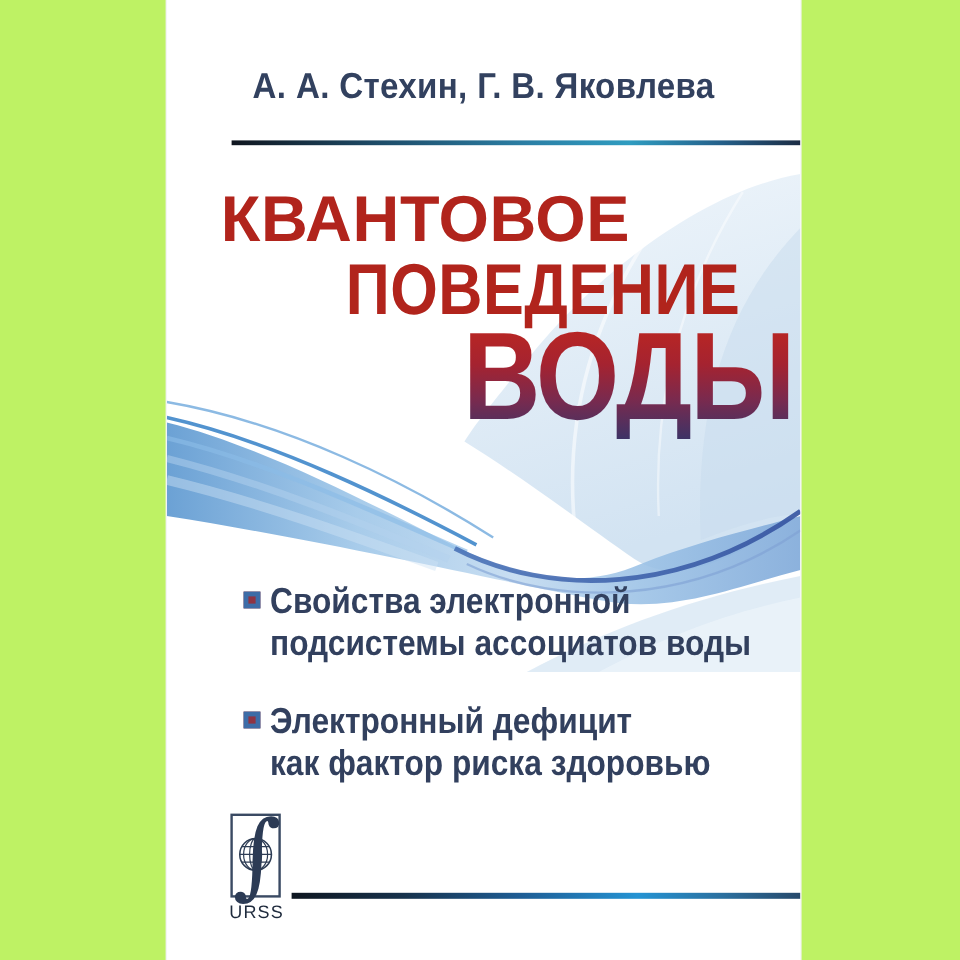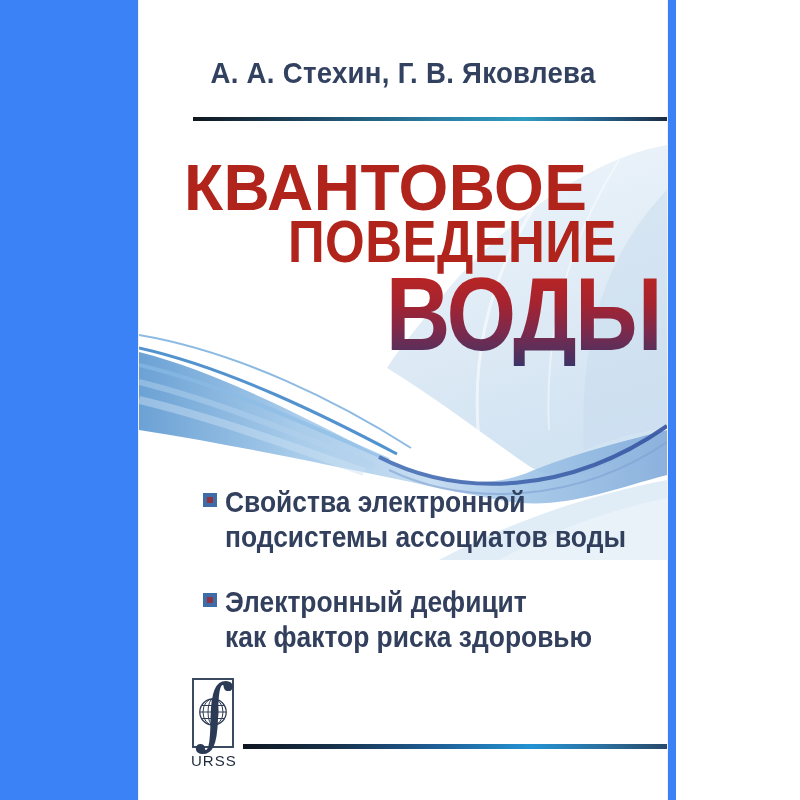--- a/index.html
+++ b/index.html
@@ -1,17 +1,17 @@
 <!DOCTYPE html>
 <html><head>
 <meta charset="utf-8">
 <style>
   html,body { margin:0; padding:0; background:#ffffff; }
   .stage {
-    position:relative; width:676px; height:800px; background:#3b82f6;
+    position:relative; width:800px; height:800px; background:#bef264;
     font-family:"Liberation Sans", sans-serif; overflow:hidden;
   }
   .cover {
     position:absolute; left:139px; top:0; width:528px; height:800px;
     background:#ffffff; box-shadow:0 0 0 1px #f2f2f2; overflow:hidden;
   }
   .wave { position:absolute; left:0; top:130px; width:528px; height:430px; }
 
   .authors {
     position:absolute; top:56px; left:0; width:100%; text-align:center;
@@ -23,21 +23,21 @@
   .rule-top {
     left:54px; top:117px; height:4px;
     background:linear-gradient(90deg,#10161f 0%,#1d4a66 25%,#2b7fa5 52%,#2f9cc0 70%,#25608a 86%,#1c2c44 100%);
   }
   .rule-bottom {
     left:104px; top:744px; height:5px;
     background:linear-gradient(90deg,#0e1620 0%,#17324c 22%,#1e5d95 45%,#2493d3 68%,#2b6f9e 85%,#27496b 100%);
   }
 
   .title { position:absolute; white-space:nowrap; font-weight:700; line-height:1; }
-  .t1 { left:45px;  top:156px; font-size:64px; color:#b1241c; letter-spacing:0.5px; }
+  .t1 { left:45px;  top:156px; font-size:54px; color:#b1241c; letter-spacing:0.5px; }
   .t2 {
     right:50px; top:212px; font-size:60px; color:#b1241c; letter-spacing:0.5px;
     transform:scaleX(0.85); transform-origin:right;
   }
   .t3 {
     right:6px; top:262px; font-size:104px; letter-spacing:-2px;
     transform:scaleX(0.86); transform-origin:right;
     color:#9c2433;
   }
   @supports ((-webkit-background-clip:text) or (background-clip:text)) {

